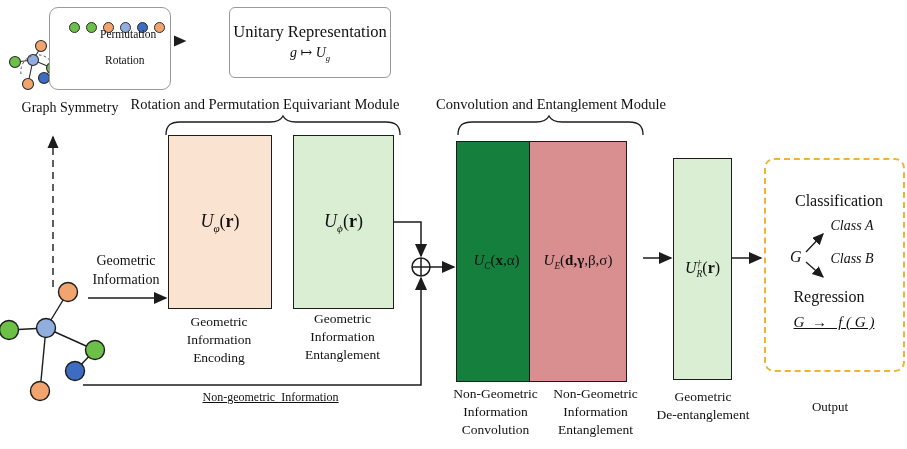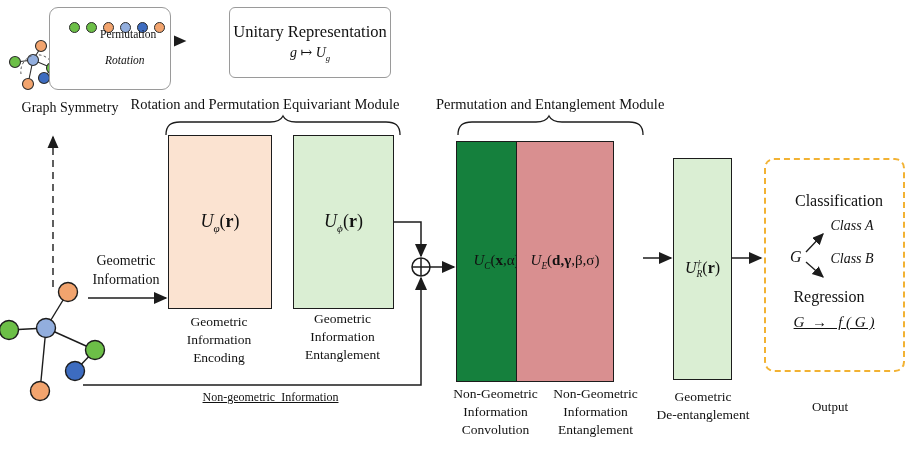--- a/index.html
+++ b/index.html
@@ -97,43 +97,43 @@
   <div class="panel" style="left:13px;top:7px;width:120px;height:81px;">
     <div class="dotrow">
       <span class="dot dot-green"></span>
       <span class="dot dot-green"></span>
       <span class="dot dot-orange"></span>
       <span class="dot dot-lblue"></span>
       <span class="dot dot-dblue"></span>
       <span class="dot dot-orange"></span>
     </div>
     <div class="smalllabel" style="left:50px;top:20px;">Permutation</div>
-    <div class="smalllabel" style="left:55px;top:46px;font-style:italic;">Rotation</div>
+    <div class="smalllabel" style="left:55px;top:46px;">Rotation</div>
   </div>
   <div class="biglabel" style="left:0px;top:100px;width:140px;">Graph Symmetry</div>
 
   <div class="panel" style="left:193px;top:7px;width:160px;height:69px;border-radius:6px;
        display:flex;flex-direction:column;align-items:center;justify-content:center;gap:2px;">
     <div style="font-size:16.5px;">Unitary Representation</div>
     <div class="formula" style="font-size:14px;"><span>g ↦ U</span><sub>g</sub></div>
   </div>
 
   <div class="title" style="left:120px;top:96px;width:290px;">Rotation and Permutation Equivariant Module</div>
-  <div class="title" style="left:436px;top:96px;width:220px;">Permutation and Entanglement Module</div>
+  <div class="title" style="left:436px;top:96px;width:220px;">Convolution and Entanglement Module</div>
 
   <div class="block" style="left:168px;top:135px;width:102px;height:172px;background:#fbe3d1;">
     <span class="formula" style="font-size:18px;"><span>U</span><sub>φ</sub><span class="rm">(</span><b>r</b><span class="rm">)</span></span>
   </div>
   <div class="block" style="left:293px;top:135px;width:99px;height:172px;background:#daeed3;">
     <span class="formula" style="font-size:18px;"><span>U</span><sub>ϕ</sub><span class="rm">(</span><b>r</b><span class="rm">)</span></span>
   </div>
   <div class="block" style="left:456px;top:141px;width:79px;height:239px;background:#15803d;">
     <span class="formula" style="font-size:15px;"><span>U</span><sub>C</sub><span class="rm">(</span><b>x</b><span class="rm">,α)</span></span>
   </div>
-  <div class="block" style="left:516px;top:141px;width:96px;height:239px;background:#d98f90;">
+  <div class="block" style="left:529px;top:141px;width:96px;height:239px;background:#d98f90;">
     <span class="formula" style="font-size:15px;"><span>U</span><sub>E</sub><span class="rm">(</span><b>d,γ</b><span class="rm">,β,σ)</span></span>
   </div>
   <div class="block" style="left:673px;top:158px;width:57px;height:220px;background:#daeed3;">
     <span class="formula" style="font-size:16px;"><span>U</span><span class="stack"><sup>†</sup><sub>R</sub></span><span class="rm">(</span><b>r</b><span class="rm">)</span></span>
   </div>
 
   <div class="caption" style="left:168px;top:313px;width:102px;">
     <div>Geometric</div>
     <div>Information</div>
     <div>Encoding</div>

